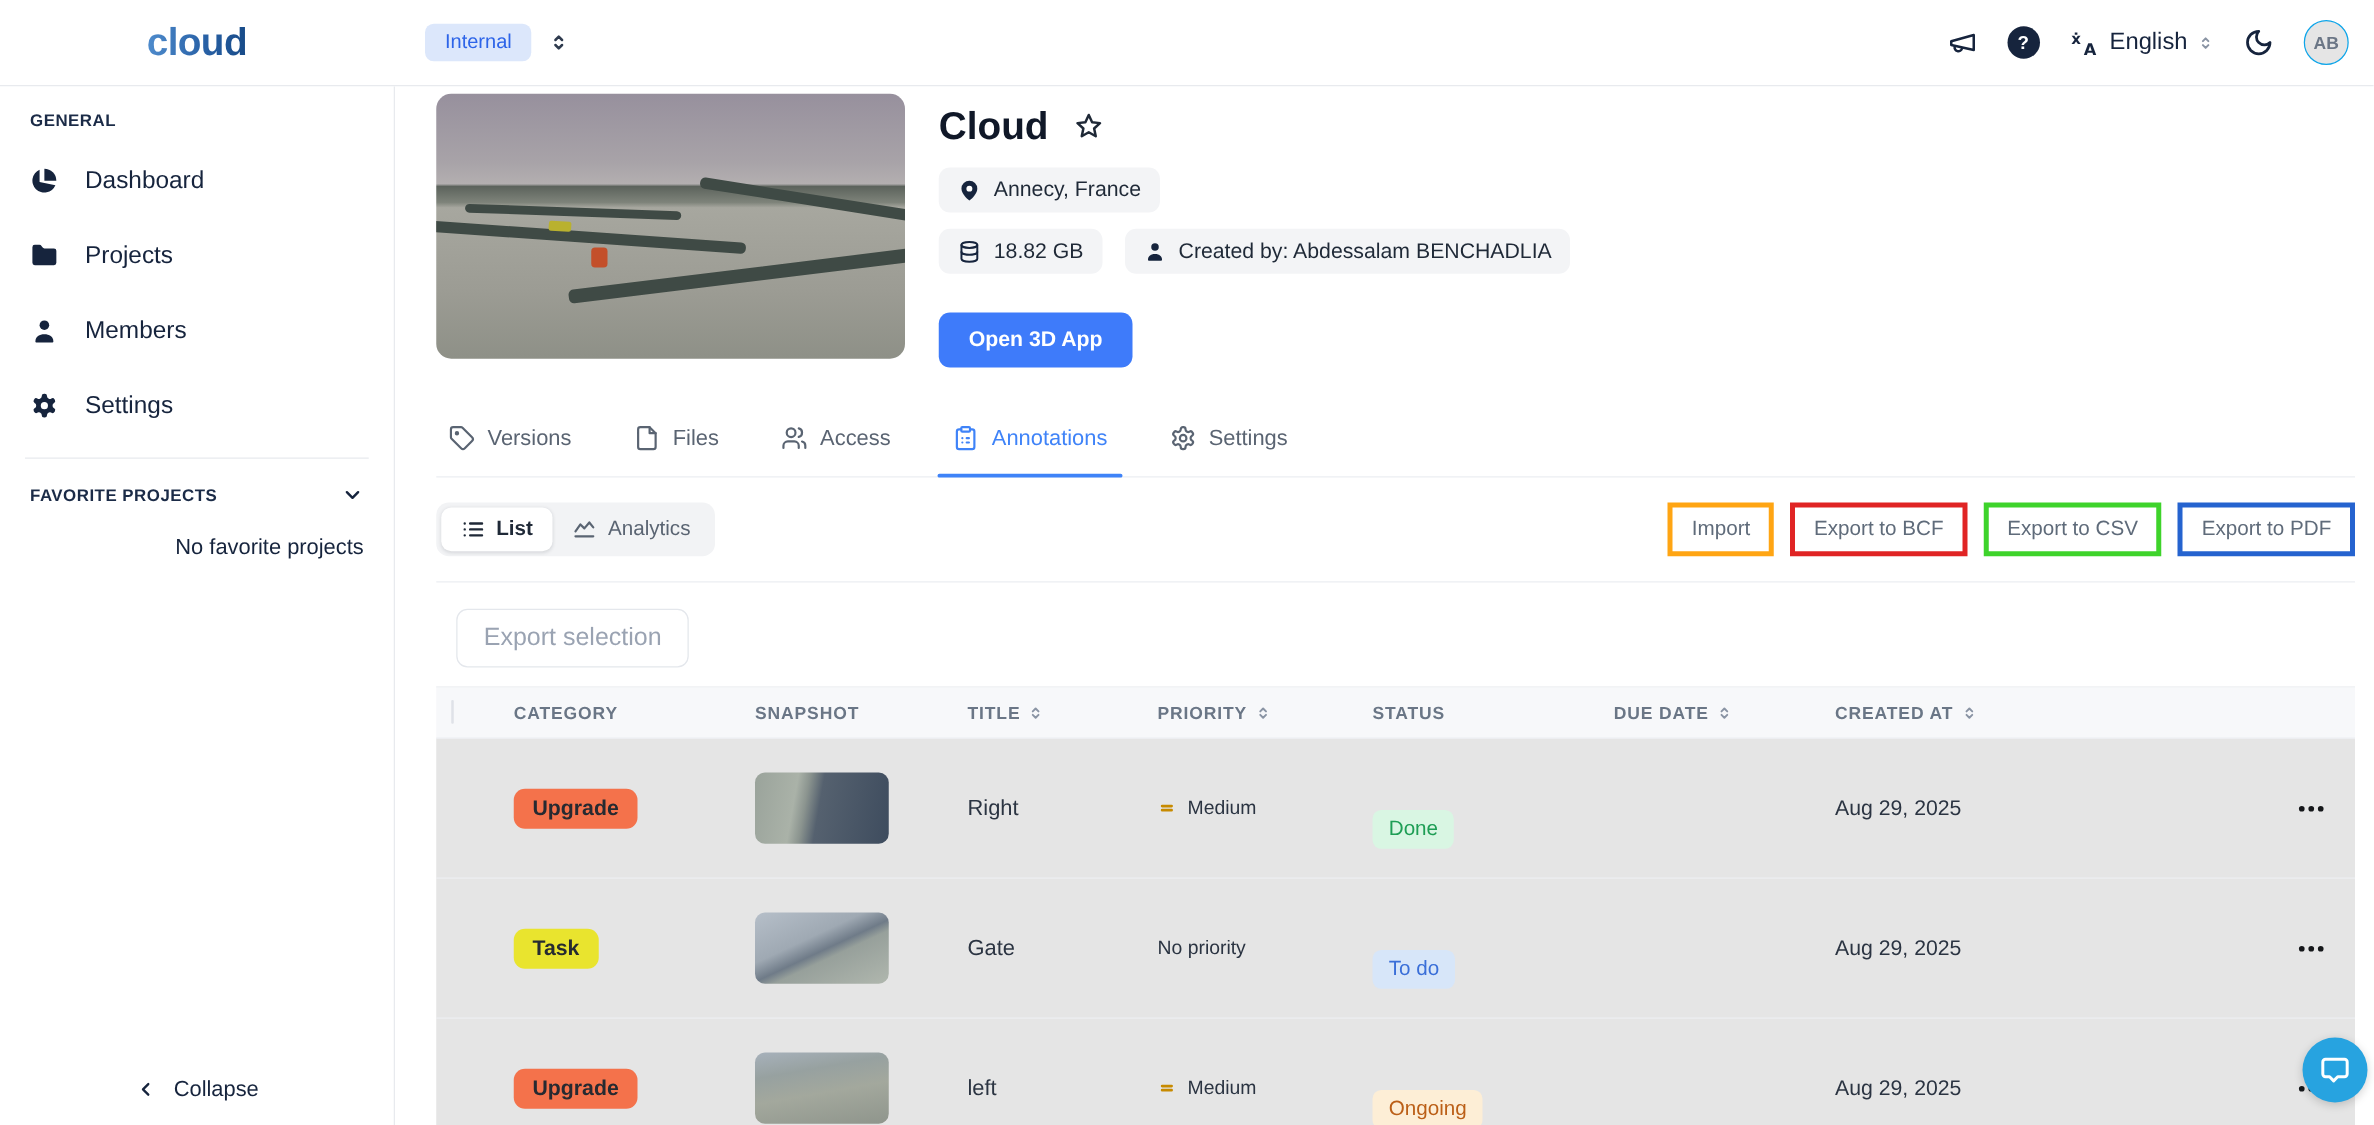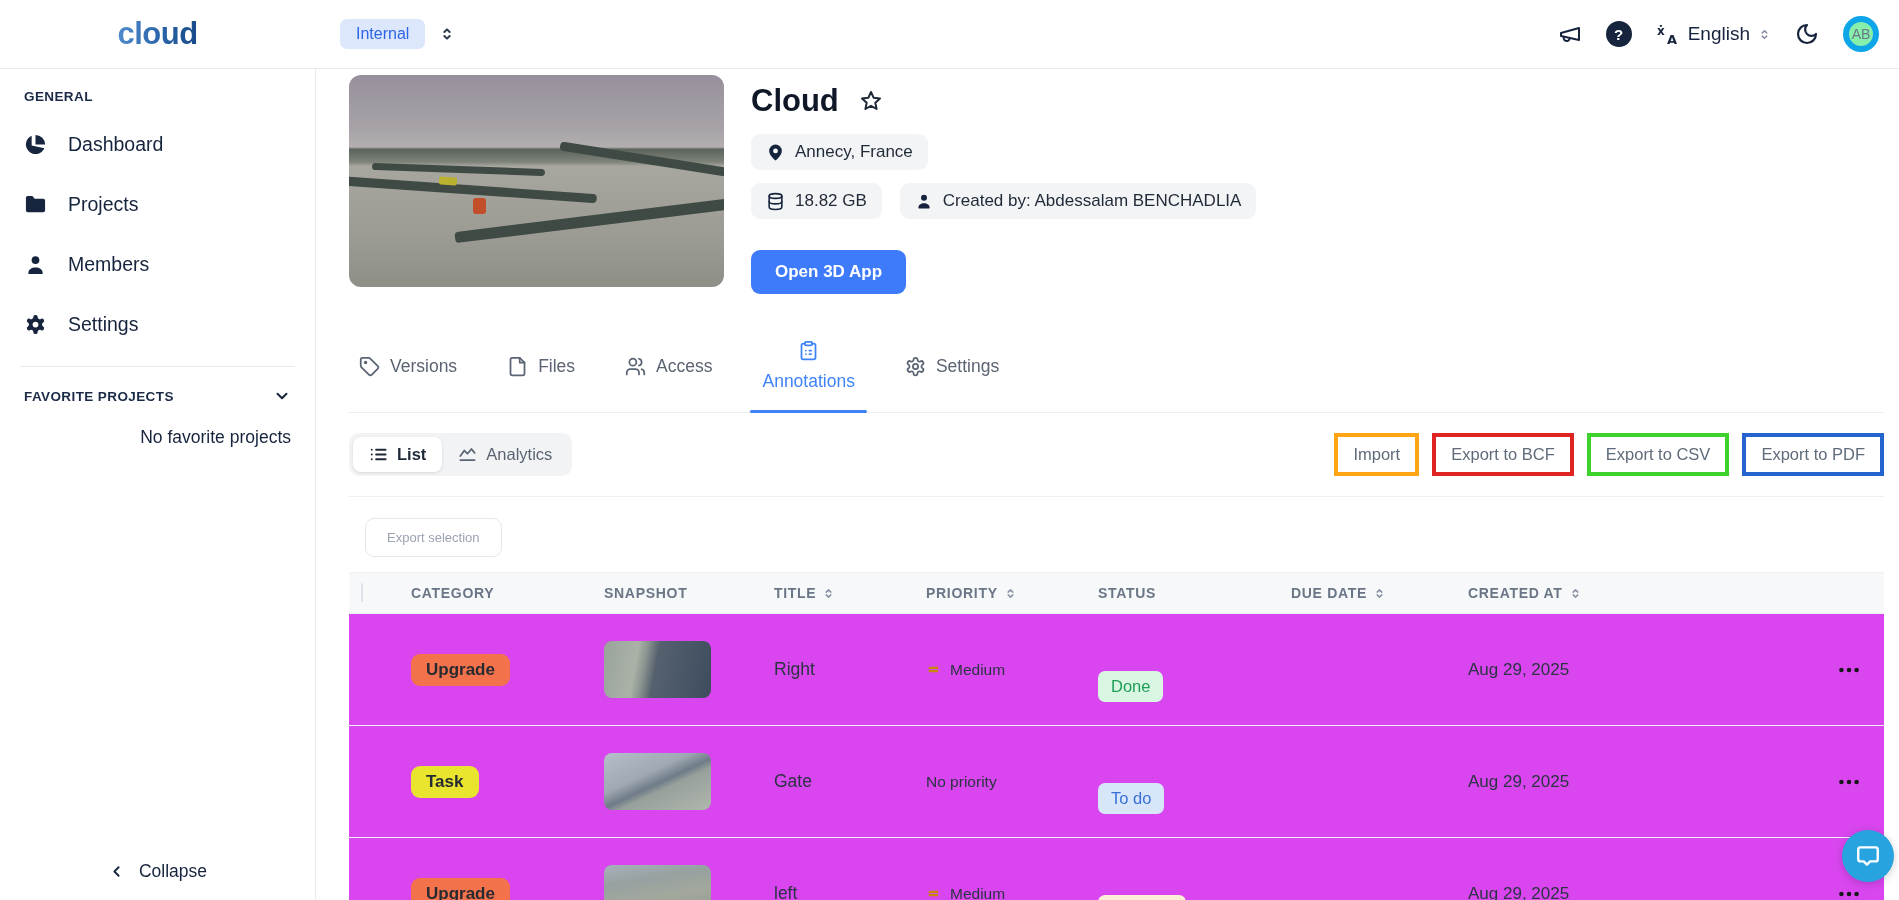--- a/index.html
+++ b/index.html
@@ -15,22 +15,22 @@
   .ws-badge { margin-left:25px; background:#dce7fb; color:#2d64e8; font-size:16px; font-weight:500;
     padding:6px 16px; border-radius:7px; cursor:pointer; }
   .ws-chevron { margin-left:14px; color:#2f3b4e; cursor:pointer; display:flex; }
   .topbar-right { margin-left:auto; margin-right:20px; display:flex; align-items:center; gap:24px; }
   .tb-icon { color:#16243d; display:flex; align-items:center; cursor:pointer; }
   .help-circle { width:26px; height:26px; border-radius:50%; background:#16243d; color:#fff;
     font-size:15px; font-weight:700; display:flex; align-items:center; justify-content:center; cursor:pointer; }
   .lang { display:flex; align-items:center; gap:8px; cursor:pointer; }
   .lang-label { font-size:19px; color:#16243d; }
   .lang-chevron { color:#8a94a4; display:flex; }
-  .avatar { width:36px; height:36px; border-radius:50%; background:#86efac; border:6px solid #0ea5e9;
-    color:#6b7686; font-size:14px; font-weight:400; display:flex; align-items:center; justify-content:center; cursor:pointer; }
+  .avatar { width:36px; height:36px; border-radius:50%; background:#e5e5e5; border:1px solid #0ea5e9;
+    color:#6b7686; font-size:14px; font-weight:700; display:flex; align-items:center; justify-content:center; cursor:pointer; }
 
   
   .sidebar { position:absolute; top:69px; left:0; bottom:0; width:316px; border-right:1px solid #e8eaee; background:#fff; padding:20px 24px 0 24px; }
   .section-title { font-size:13.5px; font-weight:700; letter-spacing:0.4px; color:#1b2b47; }
   .nav { margin-top:10px; }
   .nav-item { display:flex; align-items:center; gap:21px; height:60px; cursor:pointer; color:#16243d; }
   .nav-item .nv-icon { width:23px; height:23px; display:flex; }
   .nav-item .nv-label { font-size:19.5px; font-weight:500; }
   .sb-divider { border:none; border-top:1px solid #e8eaee; margin:12px -4px 20px -4px; }
   .fav-header { display:flex; align-items:center; justify-content:space-between; cursor:pointer;text-align:right; }
@@ -64,54 +64,54 @@
   .badge .b-icon { display:flex; color:#16243d; }
   .loc-row { margin-top:15px; }
   .meta-row { margin-top:13px; display:flex; gap:18px; }
   .open-app { margin-top:31px; background:#3e7bfa; color:#ffffff; border:none; border-radius:9px;
     padding:12px 24px; font-size:17px; font-weight:600; font-family:inherit; cursor:pointer; }
 
   
   .tabs { display:flex; gap:50px; margin-top:46px; padding-left:10px; border-bottom:1px solid #eceef2; }
   .tab { display:flex; align-items:center; gap:10px; padding-bottom:20px; font-size:17.5px; color:#5a6472; cursor:pointer; position:relative; }
   .tab .t-icon { display:flex; }
-  .tab.active { color:#3f83f8;flex-direction:column; }
+  .tab.active { color:#3f83f8; }
   .tab.active::after { content:""; position:absolute; left:-12px; right:-12px; bottom:-1px; height:3px; background:#3f83f8; border-radius:2px; }
 
   
   .toolbar { margin-top:20px; display:flex; align-items:center; justify-content:space-between; }
   .segmented { background:#f2f3f5; border-radius:10px; padding:4px; display:flex; }
   .seg { display:flex; align-items:center; gap:9px; padding:8px 16px; border-radius:8px; font-size:16.5px; color:#5a6472; cursor:pointer; }
   .seg.active { background:#fff; color:#1f2937; font-weight:600; box-shadow:0 1px 3px rgba(16,24,40,.12); }
   .seg .s-icon { display:flex; }
   .export-group { display:flex; gap:13px; }
   .x-btn { background:#fff; padding:8px 15px; font-size:16.5px; color:#5f6b7a; font-family:inherit; cursor:pointer; }
   .x-import { border:4px solid #ffa513; }
   .x-bcf { border:4px solid #e02424; }
   .x-csv { border:4px solid #3ed32b; }
   .x-pdf { border:4px solid #2563cf; }
 
   
   .table-area { margin-top:20px; border-top:1px solid #eceef2; padding-top:21px; }
   .table-toolbar { display:flex; align-items:center; justify-content:space-between; padding:0 22px 0 16px; }
   .export-sel { border:1px solid #e4e7ec; background:#fff; border-radius:9px; padding:11px 21px;
-    font-size:13px; color:#9aa3b2; font-family:inherit; cursor:pointer; }
+    font-size:20px; color:#9aa3b2; font-family:inherit; cursor:pointer; }
   .search-box { display:flex; align-items:center; gap:12px; width:478px; height:44px; border:1px solid #d6dae1;
     border-radius:8px; padding:0 14px; background:#fff; }
   .search-box .sr-icon { color:#5a6472; display:flex; }
   .search-box input { border:none; outline:none; flex:1; font-size:17px; font-family:inherit; color:#1f2937; background:transparent; }
   .search-box input::placeholder { color:#5a6472; opacity:1; }
 
   .grid { display:grid; grid-template-columns:62px 193px 170px 152px 172px 193px 177px 1fr 70px; align-items:center; }
   .thead { margin-top:15px; background:#f7f8fa; height:42px; border-top:1px solid #f0f1f4; border-bottom:1px solid #eceef2; }
   .th { font-size:14px; font-weight:600; color:#6a7686; letter-spacing:0.7px; display:flex; align-items:center; gap:7px; }
   .sort-icon { color:#8a94a4; display:flex; cursor:pointer; }
   .chk { width:19px; height:19px; border-radius:5px; border:1px solid #dfe2e8; background:#f4f5f7; margin-left:12px; cursor:pointer; }
 
-  .trow { height:112px; border-bottom:1px solid #eef0f3; background:#d946ef; }
+  .trow { height:112px; border-bottom:1px solid #eef0f3; background:#e5e5e5; }
   .cat-badge { display:inline-block; padding:6px 15px; border-radius:9px; font-size:17px; font-weight:600; color:#262a31; }
   .cat-upgrade { background:#f4724b; }
   .cat-task { background:#e9e42e; }
   .thumb { width:107px; height:57px; border-radius:8px; }
   .thumb-1 { background:linear-gradient(100deg,#9aa39b 0%,#aab2a8 30%,#8b948f 38%,#55616f 48%,#3e4c5e 100%); }
   .thumb-2 { background:linear-gradient(155deg,#b6bfc9 0%,#9fa9b3 38%,#6f7b88 52%,#97a09b 60%,#b0b7ae 100%); }
   .thumb-3 { background:linear-gradient(170deg,#a7b1bb 0%,#97a1a0 28%,#a3a89d 55%,#8f958c 100%); }
   .cell-title { font-size:17.5px; color:#2b3442; }
   .prio { display:flex; align-items:center; gap:9px; font-size:15.5px; color:#2b3442; }
   .prio .p-icon { display:flex; color:#c78a00; }

